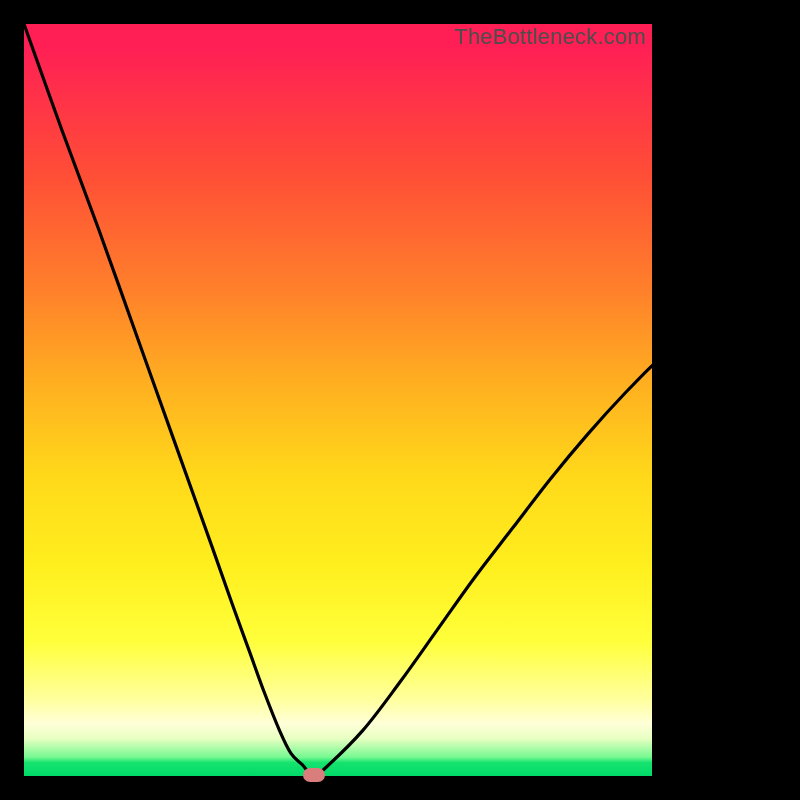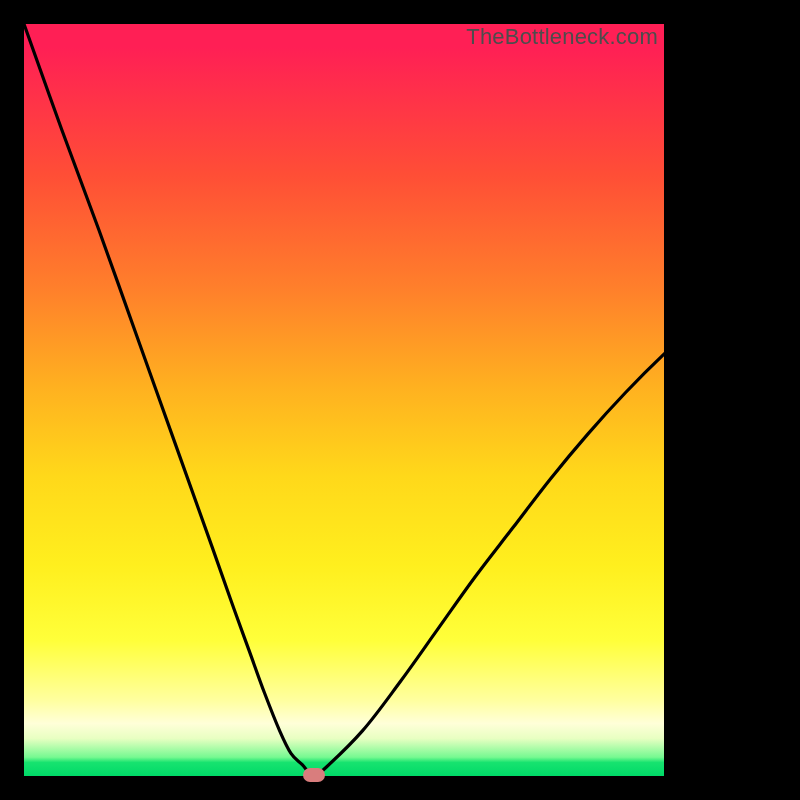--- a/index.html
+++ b/index.html
@@ -33,21 +33,20 @@
       #FFD81A 60%,
       #FFEF1E 72%,
       #FFFF3A 82%,
       #FFFFA0 90%,
       #FFFFD8 93%,
       #E8FFC2 95%,
       #76F991 97.5%,
       #17E36F 98.2%,
       #00D968 100%
     );
-    padding-left: 12px;
   }
   .watermark {
     position: absolute;
     top: 0px;
     right: 6px;
     color: #4d4d4d;
     font-size: 22px;
     font-weight: 400;
     letter-spacing: 0.2px;
     user-select: none;

